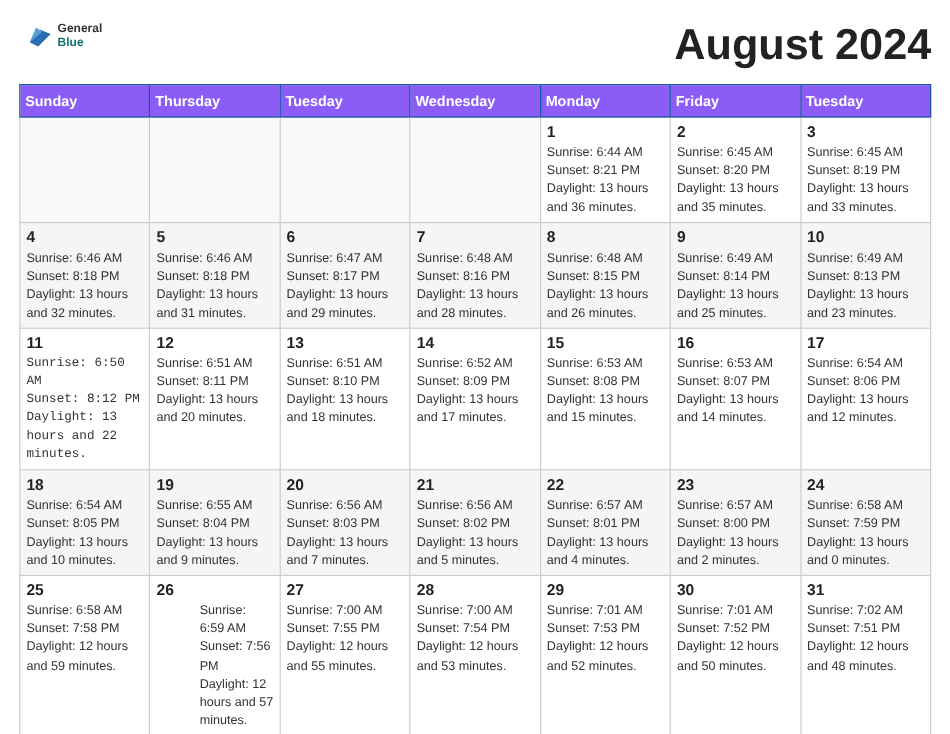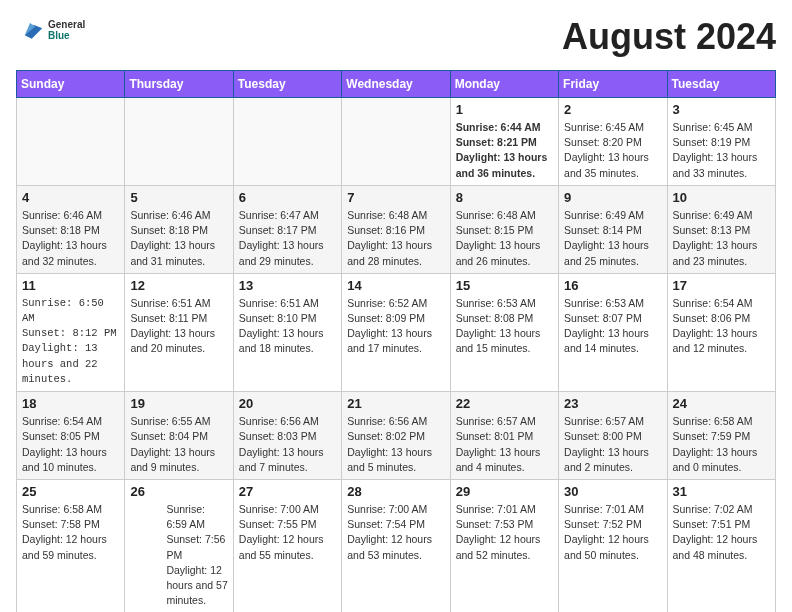--- a/index.html
+++ b/index.html
@@ -123,21 +123,21 @@
       </tr>
   </thead>
   <tbody id="calendar-body">
   <tr>
         <td class="empty"></td>
         <td class="empty"></td>
         <td class="empty"></td>
         <td class="empty"></td>
         <td>
           <span class="day-num">1</span>
-          <div class="day-info" style="white-space: pre-line; font-weight: bold;">Sunrise: 6:44 AM
+          <div class="day-info" style="white-space: pre-line;">Sunrise: 6:44 AM
 Sunset: 8:21 PM
 Daylight: 13 hours and 36 minutes.</div>
         </td>
         <td>
           <span class="day-num">2</span>
           <div class="day-info" style="white-space: pre-line;">Sunrise: 6:45 AM
 Sunset: 8:20 PM
 Daylight: 13 hours and 35 minutes.</div>
         </td>
         <td>

